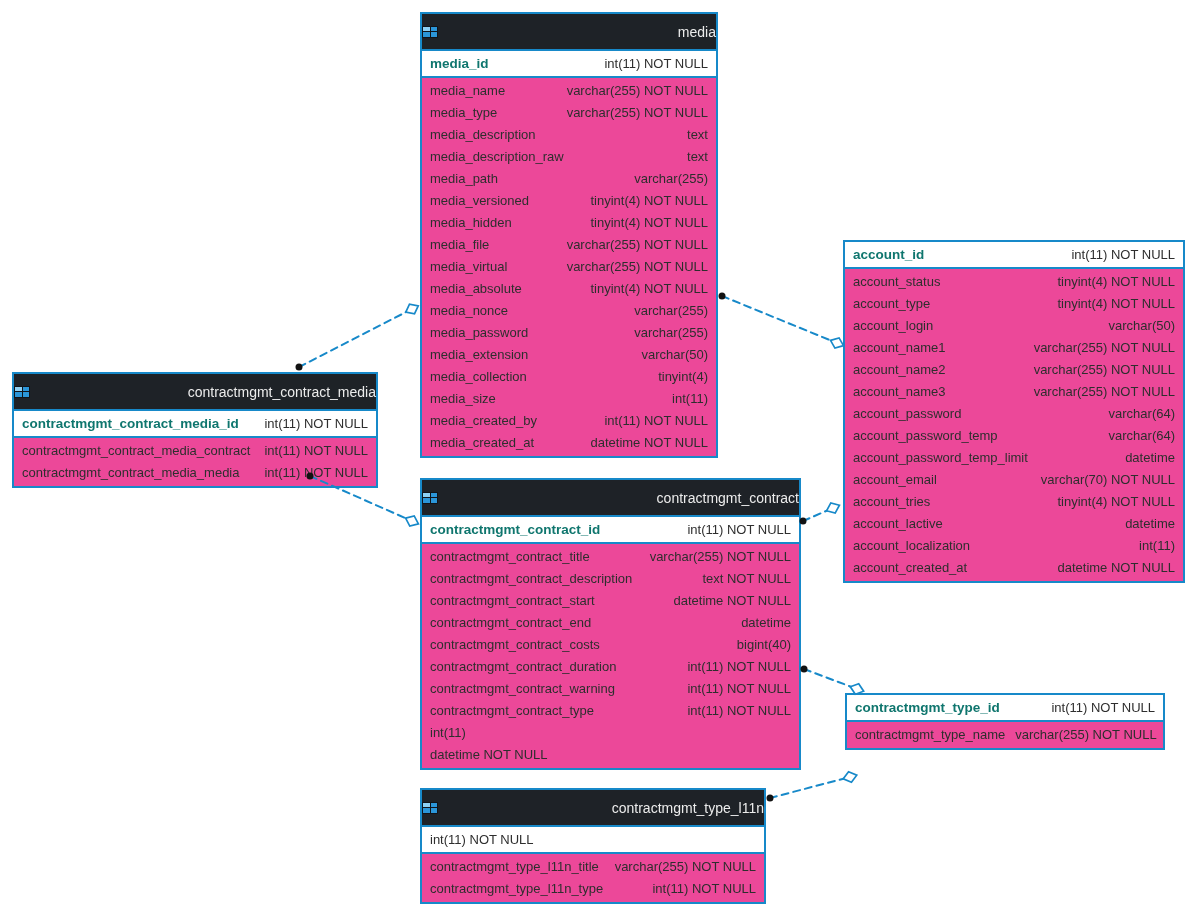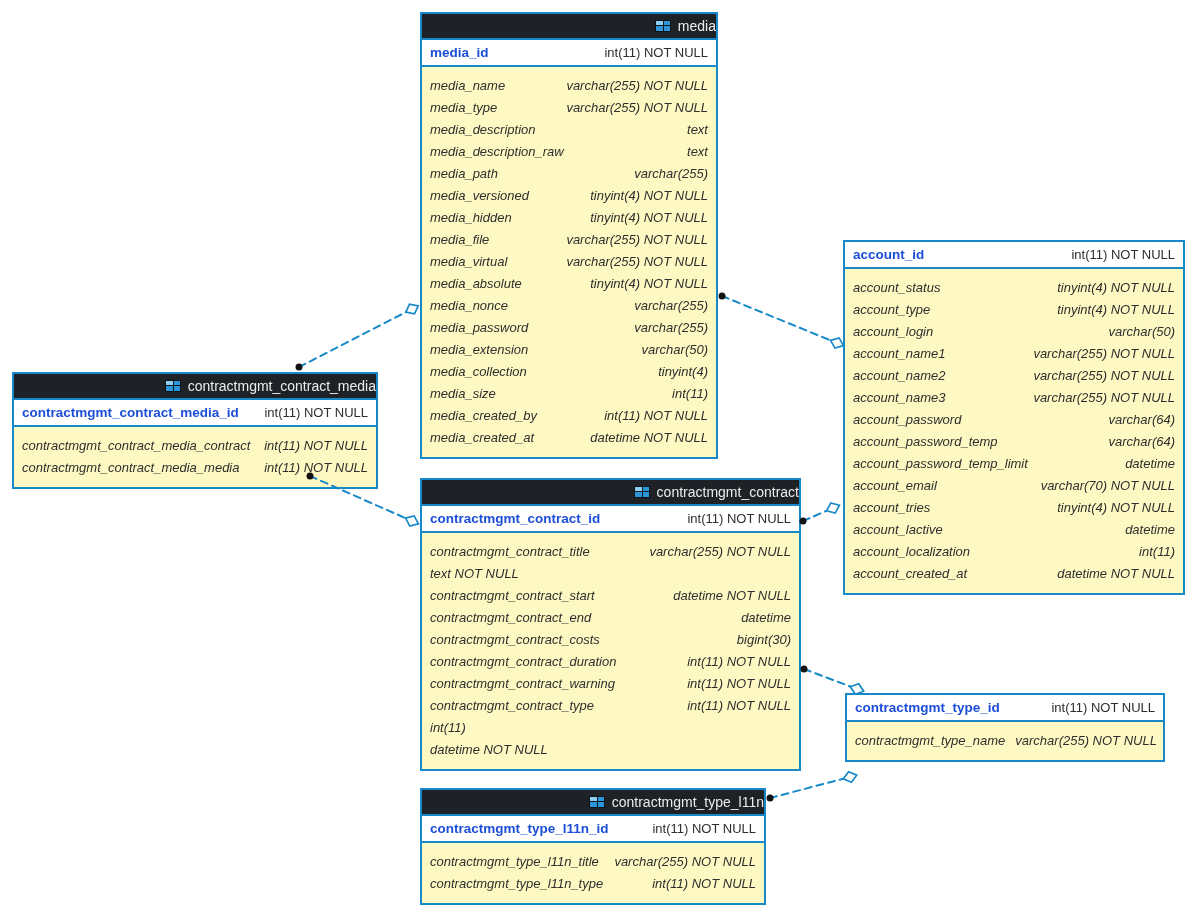--- a/index.html
+++ b/index.html
@@ -15,24 +15,24 @@
   
   .db-table {
     position: absolute;
     border: 2px solid #1789c9;
     background: #fbfbfb;
     box-shadow: 0 0 0 0 transparent;
   }
   .tbl-header {
     background: #1e2227;
     color: #ececec;
-    height: 26px;
+    height: 37px;
     display: flex;
     align-items: center;
-    justify-content: flex-end;
+    justify-content: space-between;
     gap: 7px;
     font-size: 14px;
     border-bottom: 2px solid #1789c9;
     cursor: move;
   }
   .tbl-icon {
     display: inline-grid;
     grid-template-columns: 7px 6px;
     grid-template-rows: 4px 5px;
     gap: 1px;
@@ -49,22 +49,22 @@
     justify-content: space-between;
     gap: 10px;
     padding: 0 8px;
     font-size: 13px;
     color: #2e2e2e;
     height: 22px;
     line-height: 22px;
     white-space: nowrap;
   }
   .pk-section .row { height: 25px; line-height: 25px; }
-  .pk-section .col-name { font-weight: bold; color: #1d4ed8; font-size: 13.5px; }
-  .body-section { padding: 8px 0; background: #fef9c3; font-style: italic; }
+  .pk-section .col-name { font-weight: bold; color: #0f766e; font-size: 13.5px; }
+  .body-section { padding: 2px 0; background: #ec4899; }
   .col-name { text-align: left; }
   .col-type { text-align: right; }
 
   
   .pos-media            { left: 420px; top: 12px;  width: 298px; }
   .pos-account          { left: 843px; top: 240px; width: 342px; }
   .pos-contract-media   { left: 12px;  top: 372px; width: 366px; }
   .pos-contract         { left: 420px; top: 478px; width: 381px; }
   .pos-type             { left: 845px; top: 693px; width: 320px; }
   .pos-type-l11n        { left: 420px; top: 788px; width: 346px; }
@@ -297,33 +297,34 @@
         <span class="col-type">int(11) NOT NULL</span>
       </div>
       </div>
     <div class="body-section">
 
     <div class="row">
         <span class="col-name">contractmgmt_contract_title</span>
         <span class="col-type">varchar(255) NOT NULL</span>
       </div>
         <div class="row">
+        <span class="col-name">contractmgmt_contract_description</span>
         <span class="col-type">text NOT NULL</span>
       </div>
         <div class="row">
         <span class="col-name">contractmgmt_contract_start</span>
         <span class="col-type">datetime NOT NULL</span>
       </div>
         <div class="row">
         <span class="col-name">contractmgmt_contract_end</span>
         <span class="col-type">datetime</span>
       </div>
         <div class="row">
         <span class="col-name">contractmgmt_contract_costs</span>
-        <span class="col-type">bigint(30)</span>
+        <span class="col-type">bigint(40)</span>
       </div>
         <div class="row">
         <span class="col-name">contractmgmt_contract_duration</span>
         <span class="col-type">int(11) NOT NULL</span>
       </div>
         <div class="row">
         <span class="col-name">contractmgmt_contract_warning</span>
         <span class="col-type">int(11) NOT NULL</span>
       </div>
         <div class="row">
@@ -362,21 +363,20 @@
           <i class="lt"></i>
           <i></i>
           <i></i>
           <i></i>
         </span>
       <span>contractmgmt_type_l11n</span>
     </div>
     <div class="pk-section">
 
     <div class="row">
-        <span class="col-name">contractmgmt_type_l11n_id</span>
         <span class="col-type">int(11) NOT NULL</span>
       </div>
       </div>
     <div class="body-section">
 
     <div class="row">
         <span class="col-name">contractmgmt_type_l11n_title</span>
         <span class="col-type">varchar(255) NOT NULL</span>
       </div>
         <div class="row">

